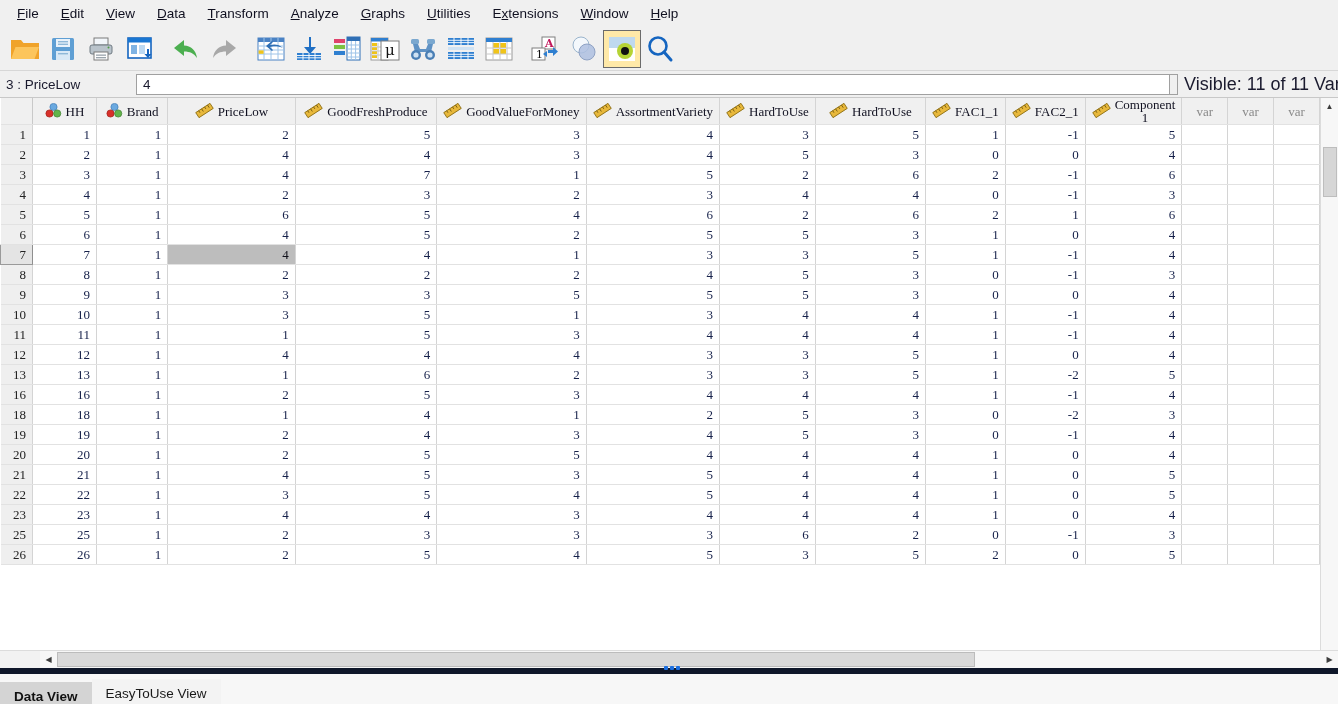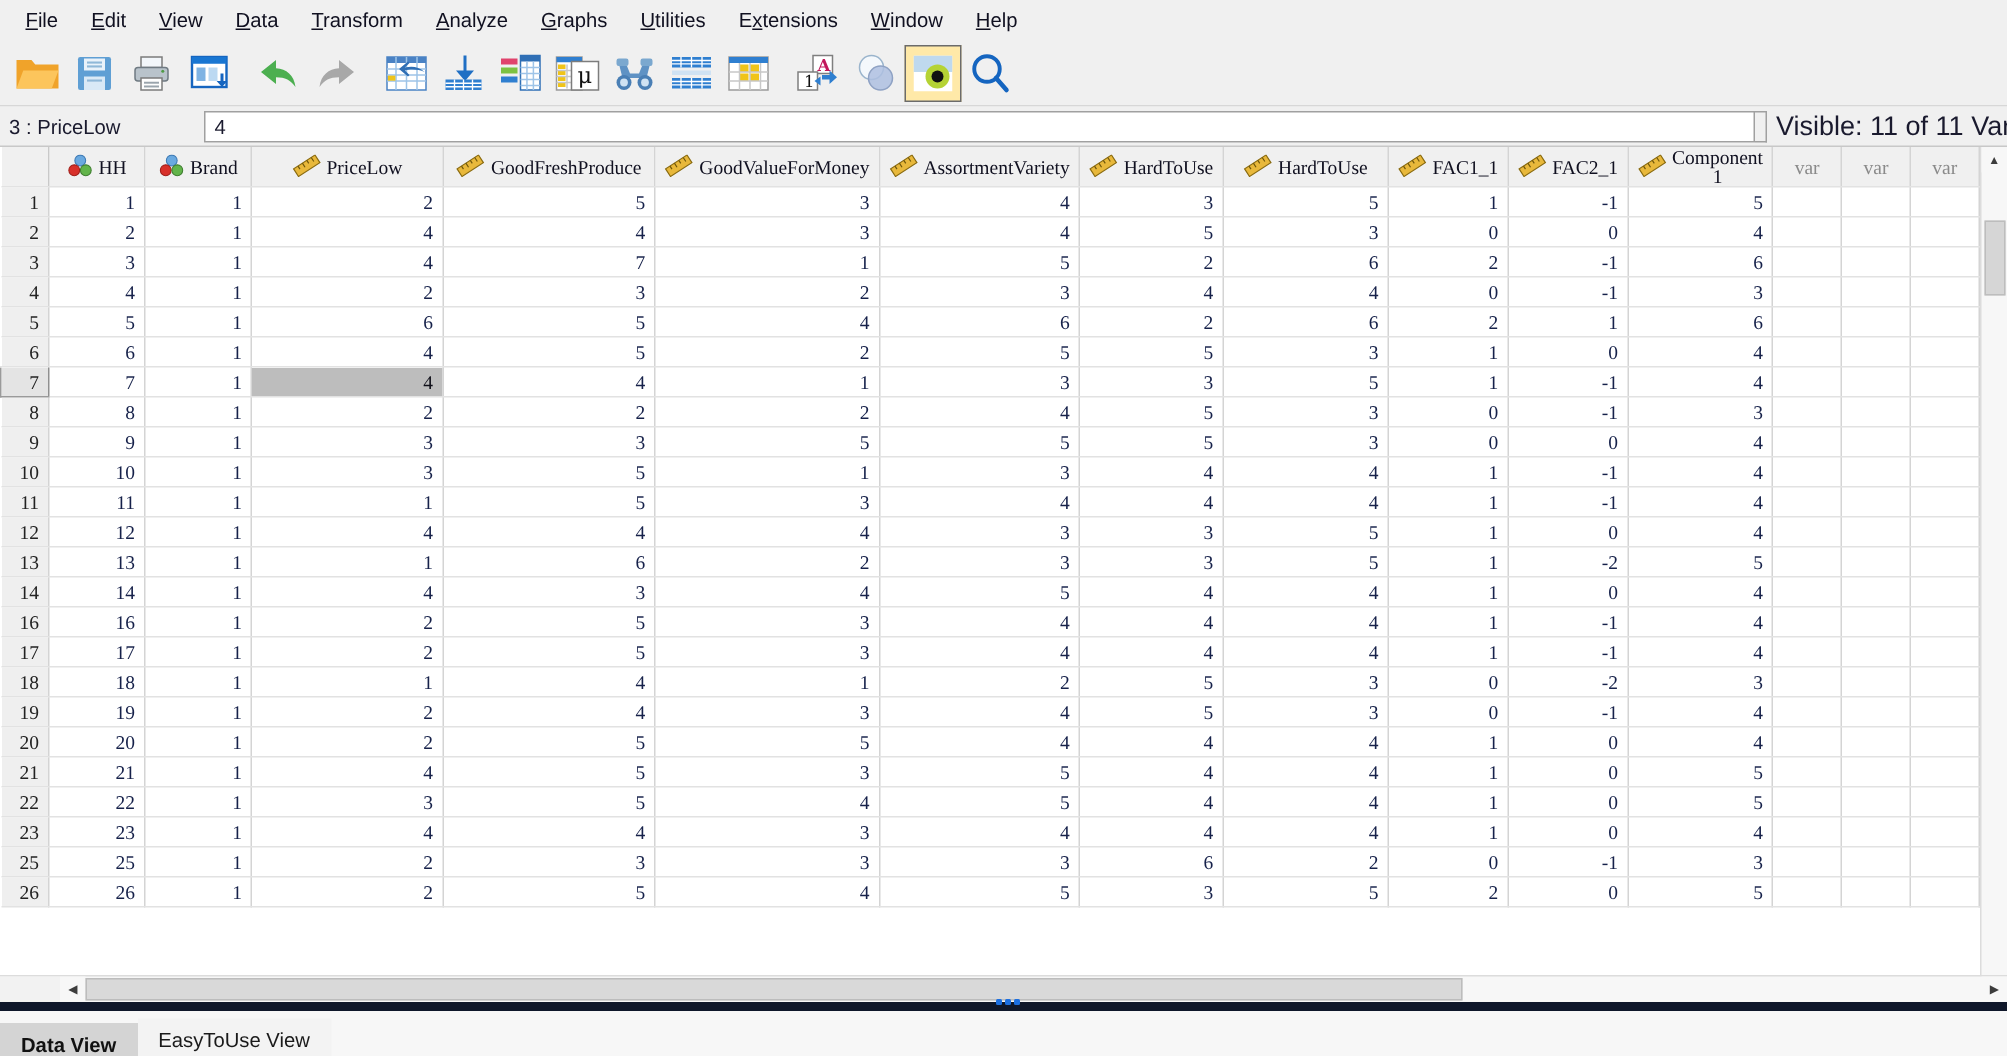--- a/index.html
+++ b/index.html
@@ -644,56 +644,22 @@
             <td class="cell" style="width: 68px;">3</td>
             <td class="cell" style="width: 128px;">5</td>
             <td class="cell" style="width: 68px;">1</td>
             <td class="cell" style="width: 68px;">-2</td>
             <td class="cell" style="width: 88px;">5</td>
             <td class="blank" style="width: 66px;"></td>
             <td class="blank" style="width: 66px;"></td>
             <td class="blank" style="width: 66px;"></td>
           </tr>
           <tr>
-            <td class="rowhdr">14</td>
-            <td class="cell" style="width: 78px;">14</td>
-            <td class="cell" style="width: 78px;">1</td>
-            <td class="cell" style="width: 178px;">4</td>
-            <td class="cell" style="width: 148px;">3</td>
-            <td class="cell" style="width: 148px;">4</td>
-            <td class="cell" style="width: 108px;">5</td>
-            <td class="cell" style="width: 68px;">4</td>
-            <td class="cell" style="width: 128px;">4</td>
-            <td class="cell" style="width: 68px;">1</td>
-            <td class="cell" style="width: 68px;">0</td>
-            <td class="cell" style="width: 88px;">4</td>
-            <td class="blank" style="width: 66px;"></td>
-            <td class="blank" style="width: 66px;"></td>
-            <td class="blank" style="width: 66px;"></td>
-          </tr>
-          <tr>
             <td class="rowhdr">16</td>
             <td class="cell" style="width: 78px;">16</td>
-            <td class="cell" style="width: 78px;">1</td>
-            <td class="cell" style="width: 178px;">2</td>
-            <td class="cell" style="width: 148px;">5</td>
-            <td class="cell" style="width: 148px;">3</td>
-            <td class="cell" style="width: 108px;">4</td>
-            <td class="cell" style="width: 68px;">4</td>
-            <td class="cell" style="width: 128px;">4</td>
-            <td class="cell" style="width: 68px;">1</td>
-            <td class="cell" style="width: 68px;">-1</td>
-            <td class="cell" style="width: 88px;">4</td>
-            <td class="blank" style="width: 66px;"></td>
-            <td class="blank" style="width: 66px;"></td>
-            <td class="blank" style="width: 66px;"></td>
-          </tr>
-          <tr>
-            <td class="rowhdr">17</td>
-            <td class="cell" style="width: 78px;">17</td>
             <td class="cell" style="width: 78px;">1</td>
             <td class="cell" style="width: 178px;">2</td>
             <td class="cell" style="width: 148px;">5</td>
             <td class="cell" style="width: 148px;">3</td>
             <td class="cell" style="width: 108px;">4</td>
             <td class="cell" style="width: 68px;">4</td>
             <td class="cell" style="width: 128px;">4</td>
             <td class="cell" style="width: 68px;">1</td>
             <td class="cell" style="width: 68px;">-1</td>
             <td class="cell" style="width: 88px;">4</td>

